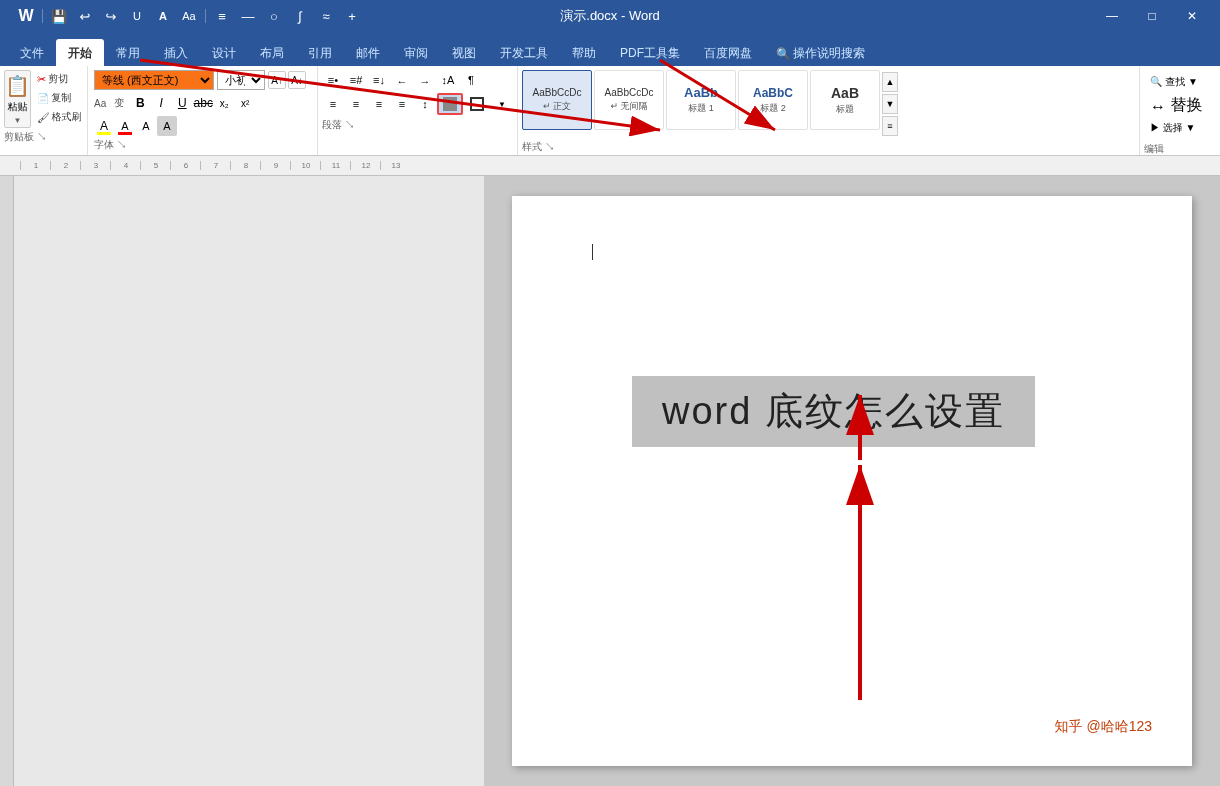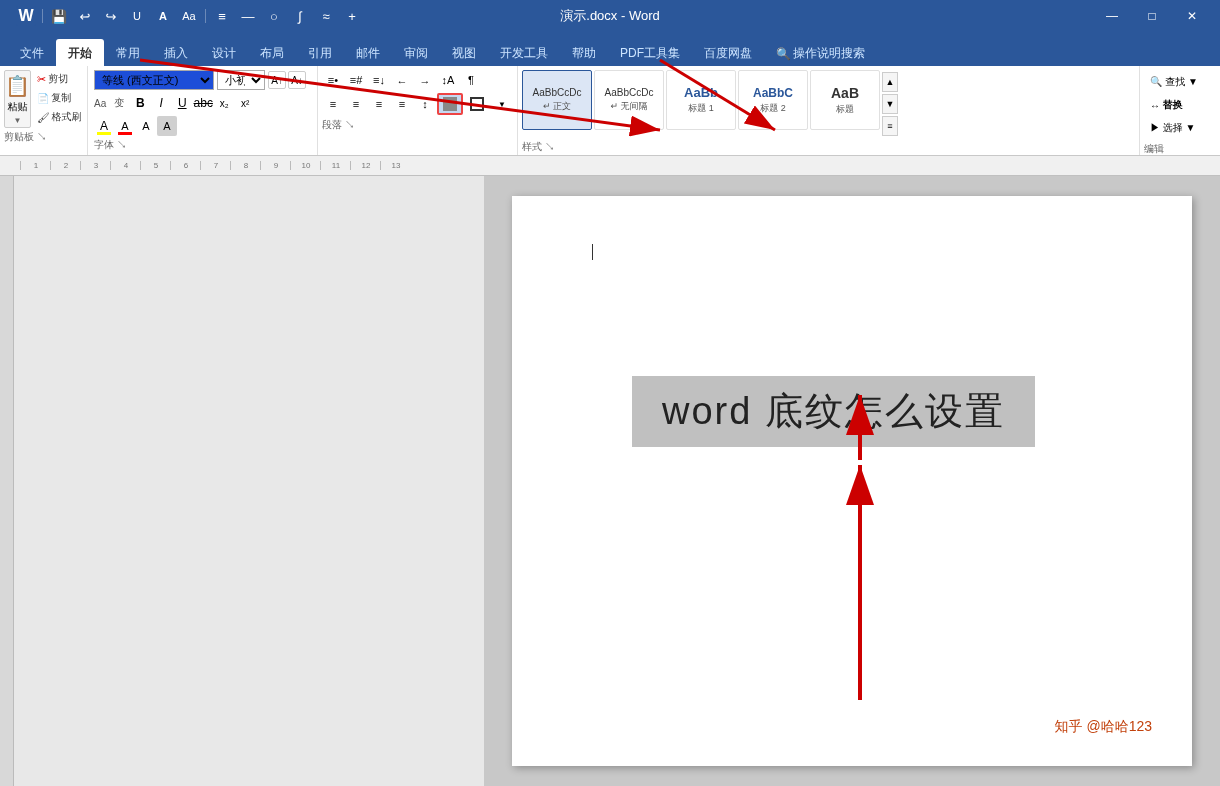--- a/index.html
+++ b/index.html
@@ -107,21 +107,21 @@
       align-items: center;
       gap: 3px;
       margin-bottom: 3px;
     }
     .font-selector {
       width: 120px;
       height: 20px;
       font-size: 11px;
       border: 1px solid #aaa;
       padding: 1px 3px;
-      background: #1d4ed8;
+      background: #f97316;
     }
     .size-selector {
       width: 48px;
       height: 20px;
       font-size: 11px;
       border: 1px solid #aaa;
       padding: 1px 3px;
       background: white;
     }
     .font-row2 {
@@ -503,21 +503,21 @@
         <button style="border:1px solid #ccc;background:#f5f5f5;width:16px;height:20px;cursor:pointer;font-size:9px;">▼</button>
         <button style="border:1px solid #ccc;background:#f5f5f5;width:16px;height:20px;cursor:pointer;font-size:9px;">≡</button>
       </div>
     </div>
     <div class="ribbon-group-label">样式 ↘</div>
   </div>
 
   <div id="edit-group">
     <div style="display:flex;flex-direction:column;gap:3px;padding:2px;">
       <button class="para-btn" style="width:70px; justify-content:flex-start; font-size:10px; padding:2px 4px;">🔍 查找 ▼</button>
-      <button class="para-btn" style="width:70px; justify-content:flex-start; font-size:10px; padding:2px 4px;font-weight:bold;">↔ 替换</button>
+      <button class="para-btn" style="width:70px; justify-content:flex-start; font-size:16px; padding:2px 4px;">↔ 替换</button>
       <button class="para-btn" style="width:70px; justify-content:flex-start; font-size:10px; padding:2px 4px;">▶ 选择 ▼</button>
     </div>
     <div class="ribbon-group-label">编辑</div>
   </div>
 </div>
 
 <div id="ruler">
   <div style="width:10px;"></div>
   <div class="ruler-marks">
     <div class="ruler-mark">1</div>

